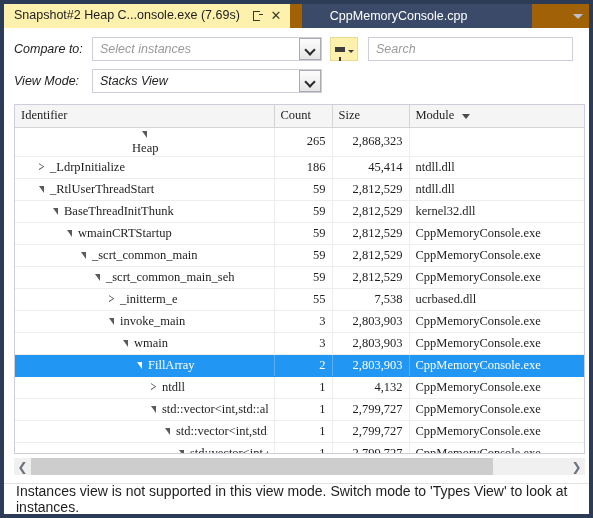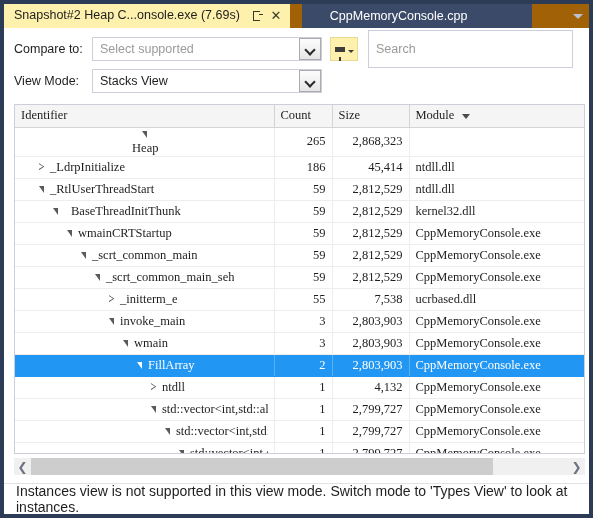--- a/index.html
+++ b/index.html
@@ -110,20 +110,21 @@
     width: 0; height: 0;
     border-left: 5px solid transparent;
     border-right: 5px solid transparent;
     border-top: 5px solid #b9c2d1;
   }
 
   
   .toolbar {
     background: #ffffff;
     padding: 8px 10px 6px 10px;
+    font-style: italic;
   }
   .toolrow {
     display: flex;
     align-items: center;
     height: 26px;
     margin-bottom: 6px;
   }
   .toolrow:last-child { margin-bottom: 2px; }
   .toollabel {
     font-size: 12.5px;
@@ -203,21 +204,21 @@
   .funnel-caret {
     width: 0; height: 0;
     border-left: 3px solid transparent;
     border-right: 3px solid transparent;
     border-top: 3px solid #3d3d3d;
     margin-top: 4px;
     margin-left: 2px;
   }
   .search-box {
     margin-left: 10px;
-    height: 38px;
+    height: 24px;
     width: 205px;
     box-sizing: border-box;
     border: 1px solid #cccedb;
     background: #ffffff;
     display: flex;
     align-items: center;
   }
   .search-text {
     font-size: 12.5px;
     color: #9a9a9a;
@@ -377,21 +378,21 @@
     <div class="tabstrip-spacer"></div>
     <div class="tab-overflow">
       <span class="tri-down"></span>
     </div>
   </div>
 
   <div class="toolbar">
     <div class="toolrow">
       <div class="toollabel">Compare to:</div>
       <div class="combo">
-        <span class="combo-text placeholder">Select supported</span>
+        <span class="combo-text placeholder">Select instances</span>
         <span class="combo-arrow">
             <span class="chev"></span>
           </span>
       </div>
       <div class="filter-btn">
         <span class="funnel"></span>
           <span class="funnel-caret"></span>
       </div>
       <div class="search-box">
         <span class="search-text">Search</span>
@@ -459,21 +460,21 @@
                 </span>
                 <span class="ident-label">_RtlUserThreadStart</span>
               </div>
             </td>
             <td class="num">59</td>
             <td class="num">2,812,529</td>
             <td>ntdll.dll</td>
           </tr>
           <tr>
             <td>
-              <div class="ident-cell" style="padding-left: 28px; gap: 7px;">
+              <div class="ident-cell" style="padding-left: 28px;">
                 <span class="twisty">
                   <span class="tw-expanded"></span>
                 </span>
                 <span class="ident-label">BaseThreadInitThunk</span>
               </div>
             </td>
             <td class="num">59</td>
             <td class="num">2,812,529</td>
             <td>kernel32.dll</td>
           </tr>

